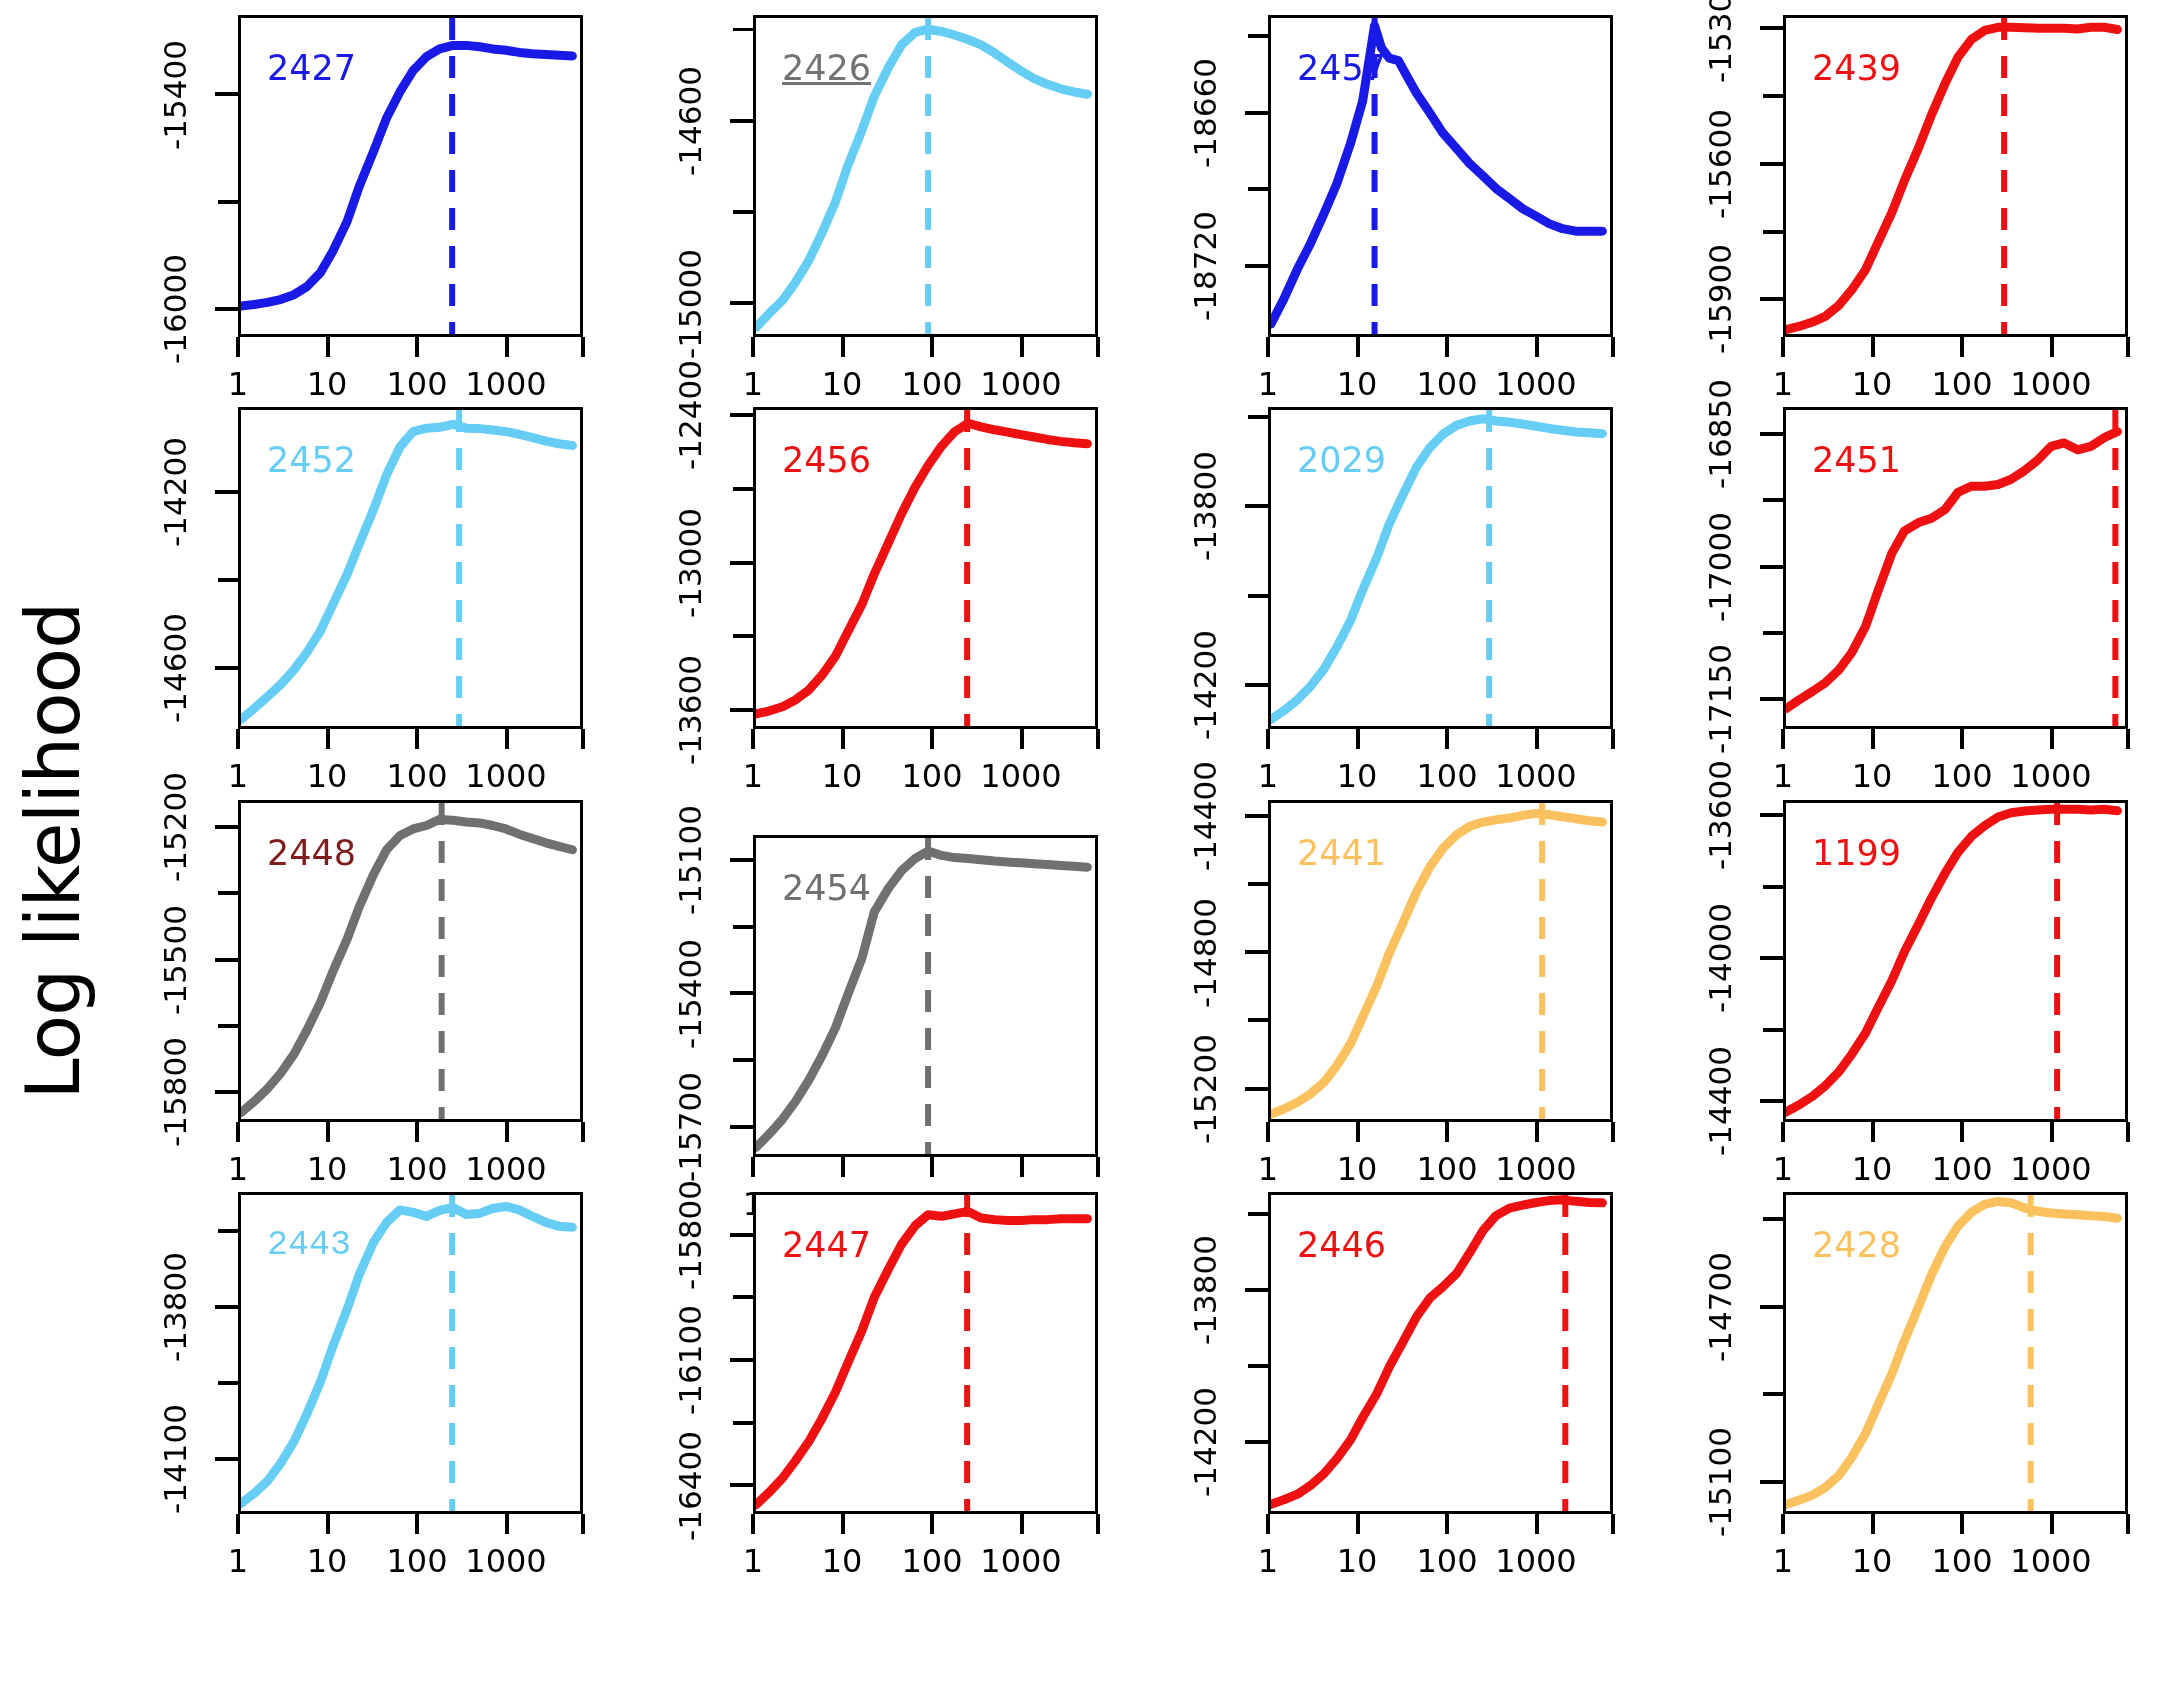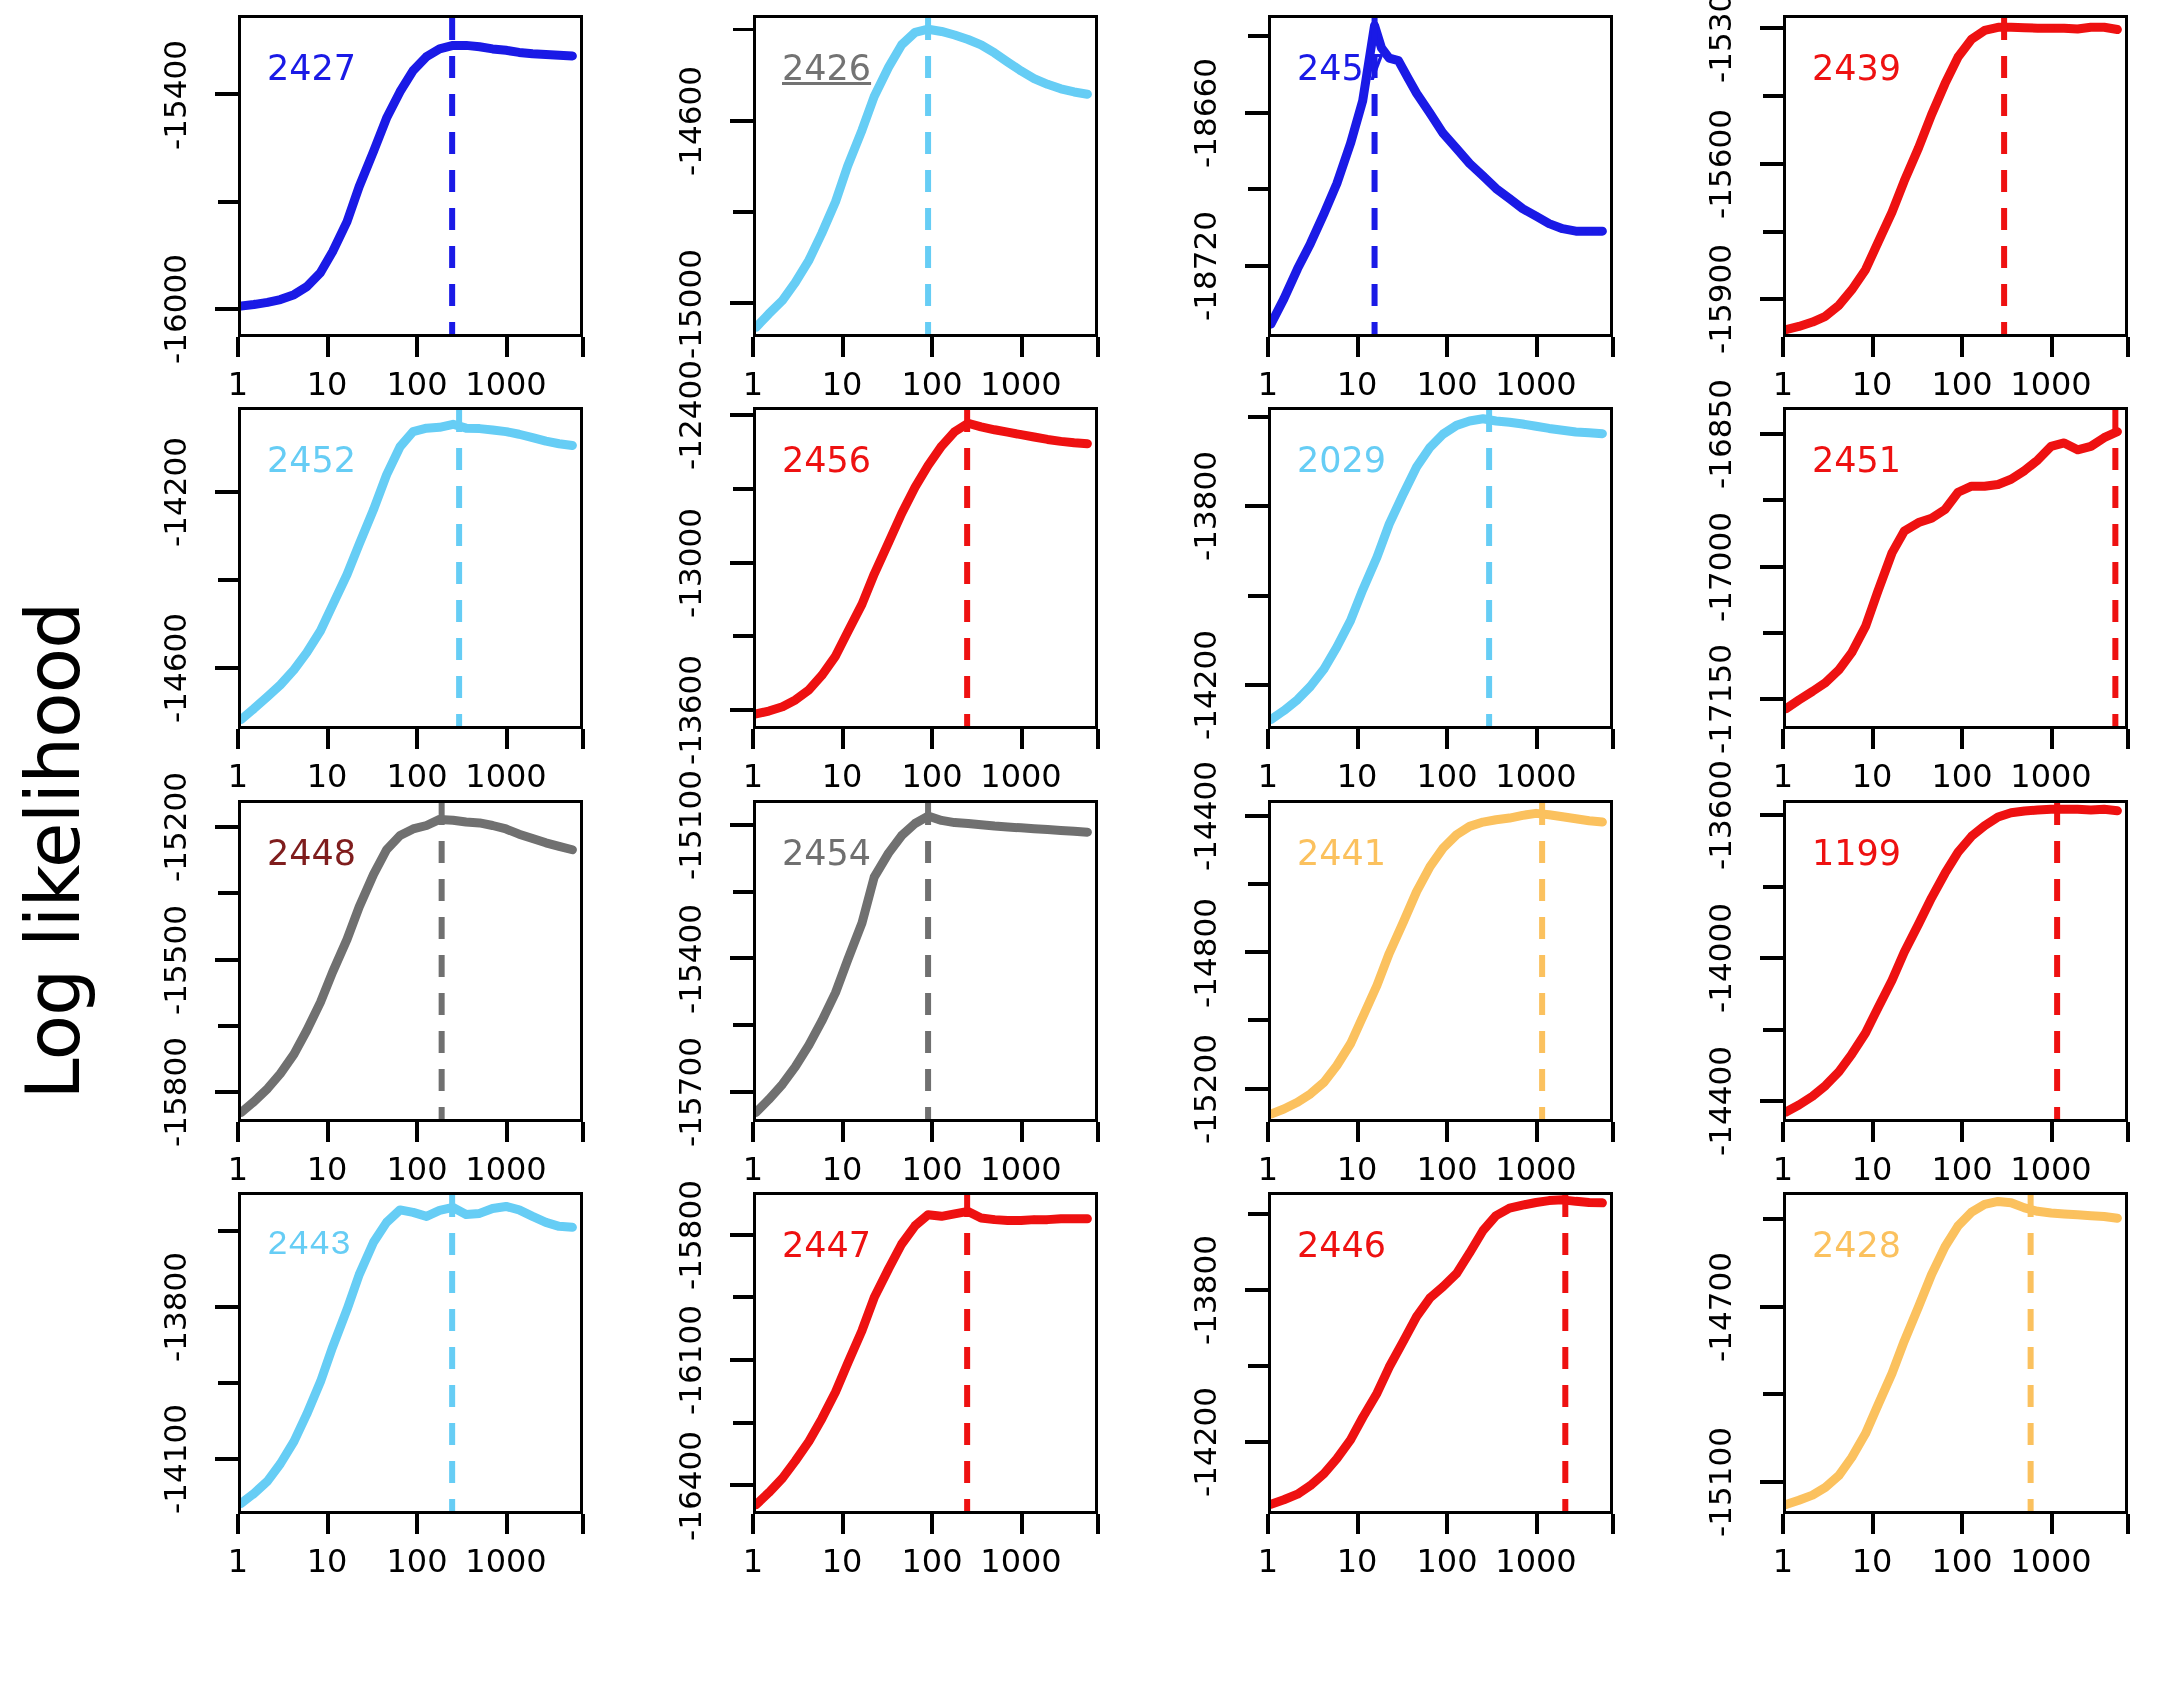--- a/index.html
+++ b/index.html
@@ -645,21 +645,21 @@
         <div class="xtickmark" style="left: 121px; top: 337px;"></div>
         <div class="xticklabel" style="left: 123px; top: 365px;">1</div>
         <div class="xtickmark" style="left: 211px; top: 337px;"></div>
         <div class="xticklabel" style="left: 212px; top: 365px;">10</div>
         <div class="xtickmark" style="left: 300px; top: 337px;"></div>
         <div class="xticklabel" style="left: 302px; top: 365px;">100</div>
         <div class="xtickmark" style="left: 390px; top: 337px;"></div>
         <div class="xticklabel" style="left: 391px; top: 365px;">1000</div>
         <div class="xtickmark" style="left: 466px; top: 337px;"></div>
       </div>
-      <div class="panel" style="left: 515px; top: 785px;">
+      <div class="panel" style="left: 515px; top: 820px;">
         <div class="axisbox">
           <svg class="plot" viewBox="0 0 450 420" preserveAspectRatio="none">
             <g>
               <polyline points="0.00,411.31 17.08,393.93 35.19,373.66 52.27,350.48 70.37,321.52 87.45,289.66 105.56,252.00 121.72,208.55 140.74,159.31 156.91,98.48 175.93,66.62 193.23,43.45 211.11,27.23 228.42,17.38 246.30,23.17 263.60,26.07 281.48,27.23 298.79,28.97 316.67,30.70 333.97,31.86 351.85,33.02 369.16,34.18 387.04,35.34 404.70,36.50 422.27,37.66 439.88,38.81 " fill="none" stroke="#707070" stroke-width="9" stroke-linejoin="round" stroke-linecap="round" vector-effect="non-scaling-stroke"></polyline>
             </g>
             <g>
               <circle cx="0.00" cy="411.31" r="5" fill="#707070"></circle>
               <circle cx="17.08" cy="393.93" r="5" fill="#707070"></circle>
               <circle cx="35.19" cy="373.66" r="5" fill="#707070"></circle>
               <circle cx="52.27" cy="350.48" r="5" fill="#707070"></circle>

